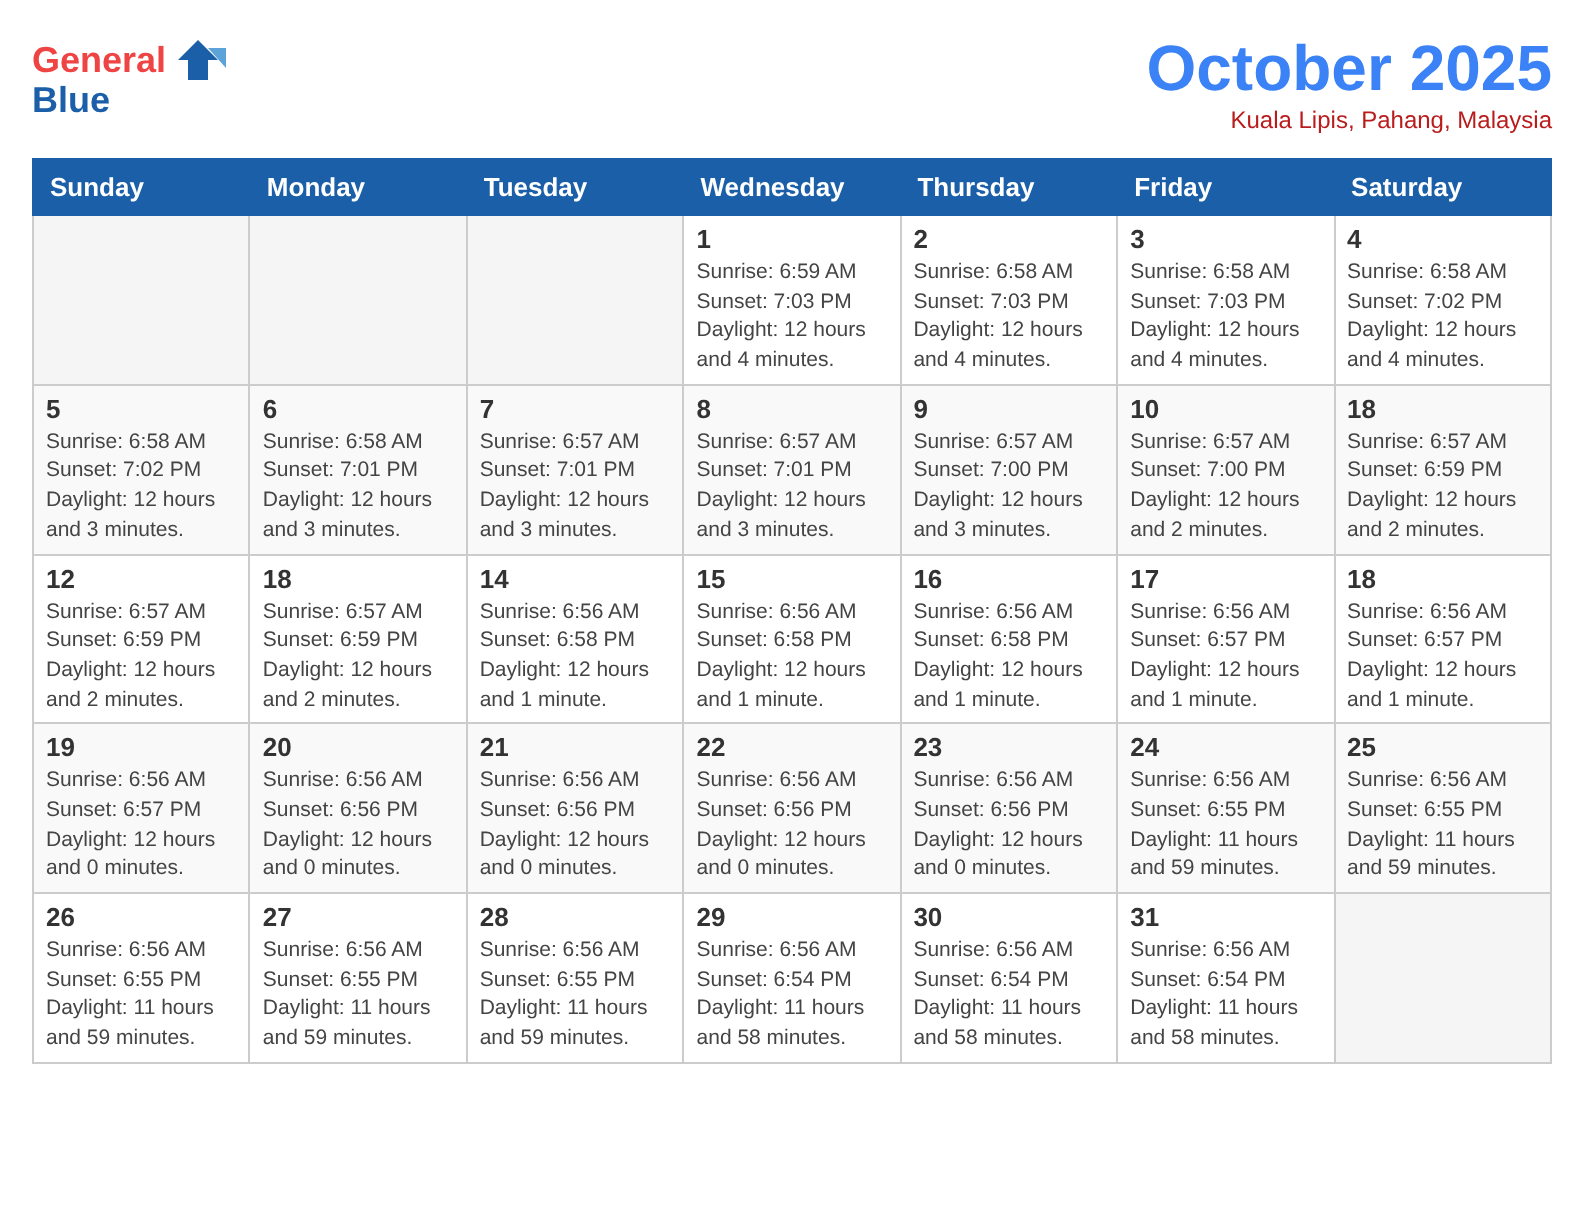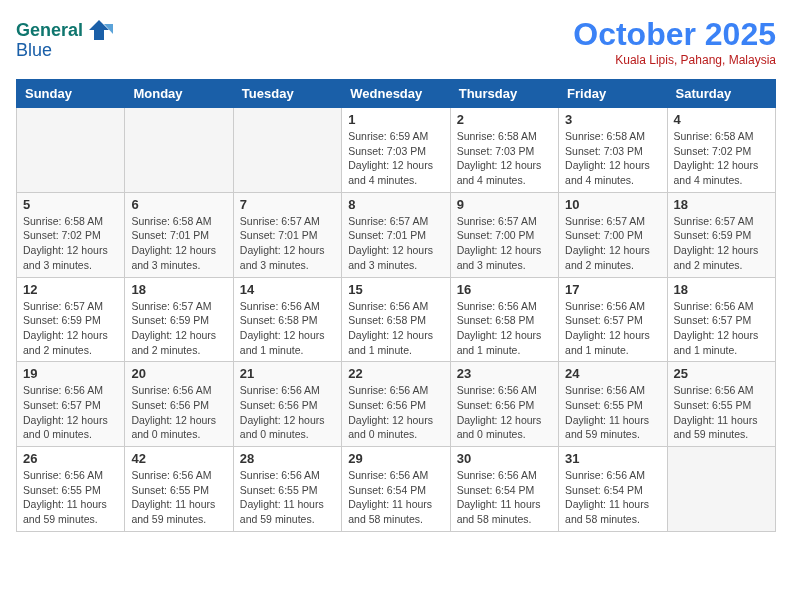--- a/index.html
+++ b/index.html
@@ -77,27 +77,27 @@
       background: #f2f2f2;
     }
   </style>
 </head>
 <body>
 
 <div class="header">
   <div class="logo">
     <div style="display:flex;flex-direction:column;align-items:flex-start;">
       <div style="display:flex;align-items:center;">
-        <span style="font-size:18px;font-weight:bold;color:#0f766e;">General</span>
+        <span style="font-size:18px;font-weight:bold;color:#ef4444;">General</span>
         <svg width="28" height="28" viewBox="0 0 28 28" style="margin-left:2px;">
           <polygon points="14,4 24,14 19,14 19,24 9,24 9,14 4,14" fill="#1a5fa8"></polygon>
           <polygon points="19,8 28,8 28,18" fill="#5ba3d9"></polygon>
         </svg>
       </div>
-      <span style="font-size:18px;font-weight:normal;color:#1a5fa8;margin-top:-4px;">Blue</span>
+      <span style="font-size:18px;font-weight:bold;color:#1a5fa8;margin-top:-4px;">Blue</span>
     </div>
   </div>
   <div class="title-block">
     <h1>October 2025</h1>
     <h2>Kuala Lipis, Pahang, Malaysia</h2>
   </div>
 </div>
 
 <table class="calendar">
   <thead>
@@ -222,21 +222,21 @@
           <div class="day-number">25</div>
           <div class="day-info">Sunrise: 6:56 AM<br>Sunset: 6:55 PM<br>Daylight: 11 hours and 59 minutes.</div>
         </td>
       </tr>
       <tr>
         <td>
           <div class="day-number">26</div>
           <div class="day-info">Sunrise: 6:56 AM<br>Sunset: 6:55 PM<br>Daylight: 11 hours and 59 minutes.</div>
         </td>
         <td>
-          <div class="day-number">42</div>
+          <div class="day-number">27</div>
           <div class="day-info">Sunrise: 6:56 AM<br>Sunset: 6:55 PM<br>Daylight: 11 hours and 59 minutes.</div>
         </td>
         <td>
           <div class="day-number">28</div>
           <div class="day-info">Sunrise: 6:56 AM<br>Sunset: 6:55 PM<br>Daylight: 11 hours and 59 minutes.</div>
         </td>
         <td>
           <div class="day-number">29</div>
           <div class="day-info">Sunrise: 6:56 AM<br>Sunset: 6:54 PM<br>Daylight: 11 hours and 58 minutes.</div>
         </td>

